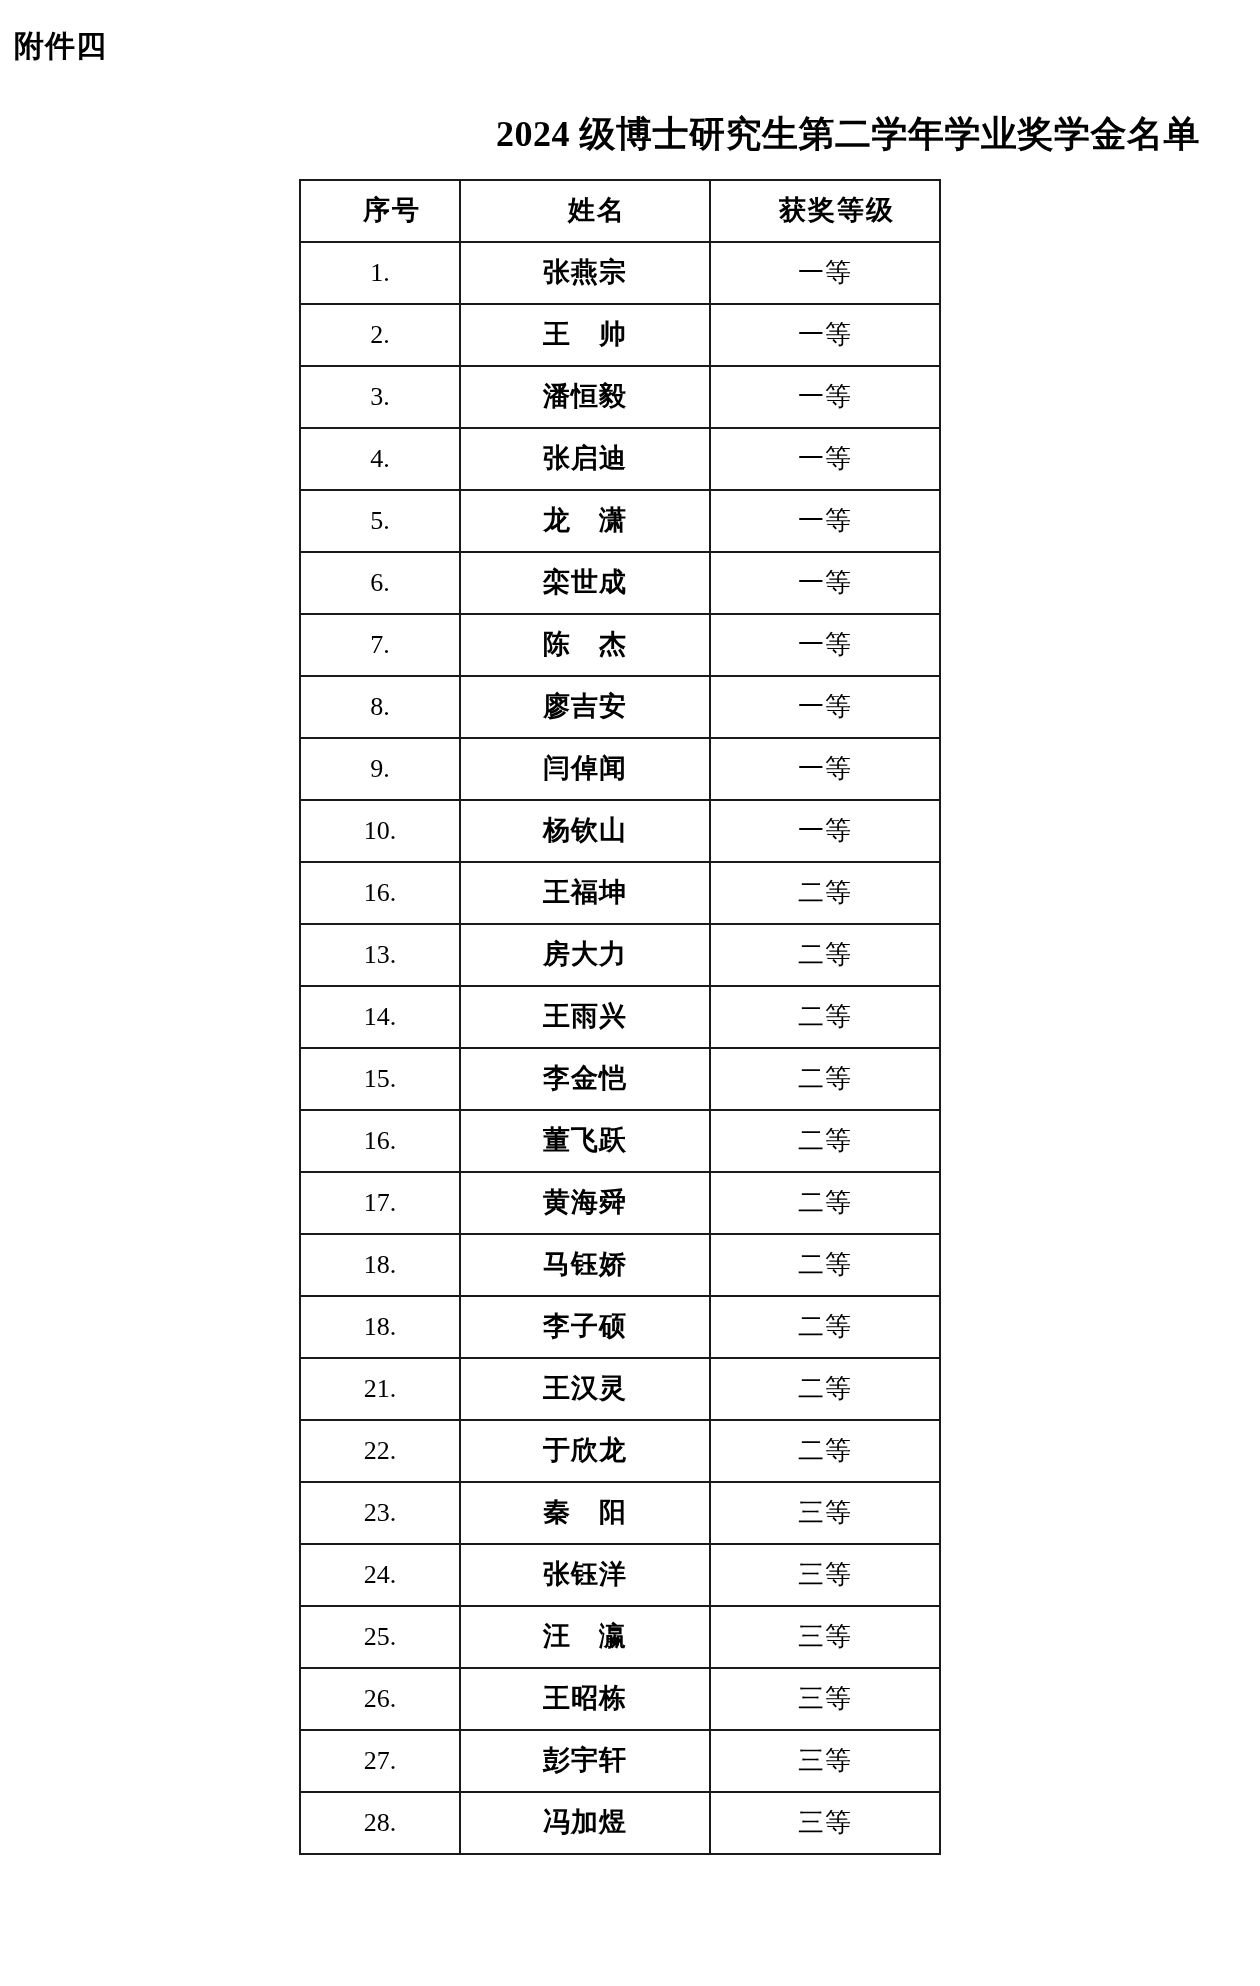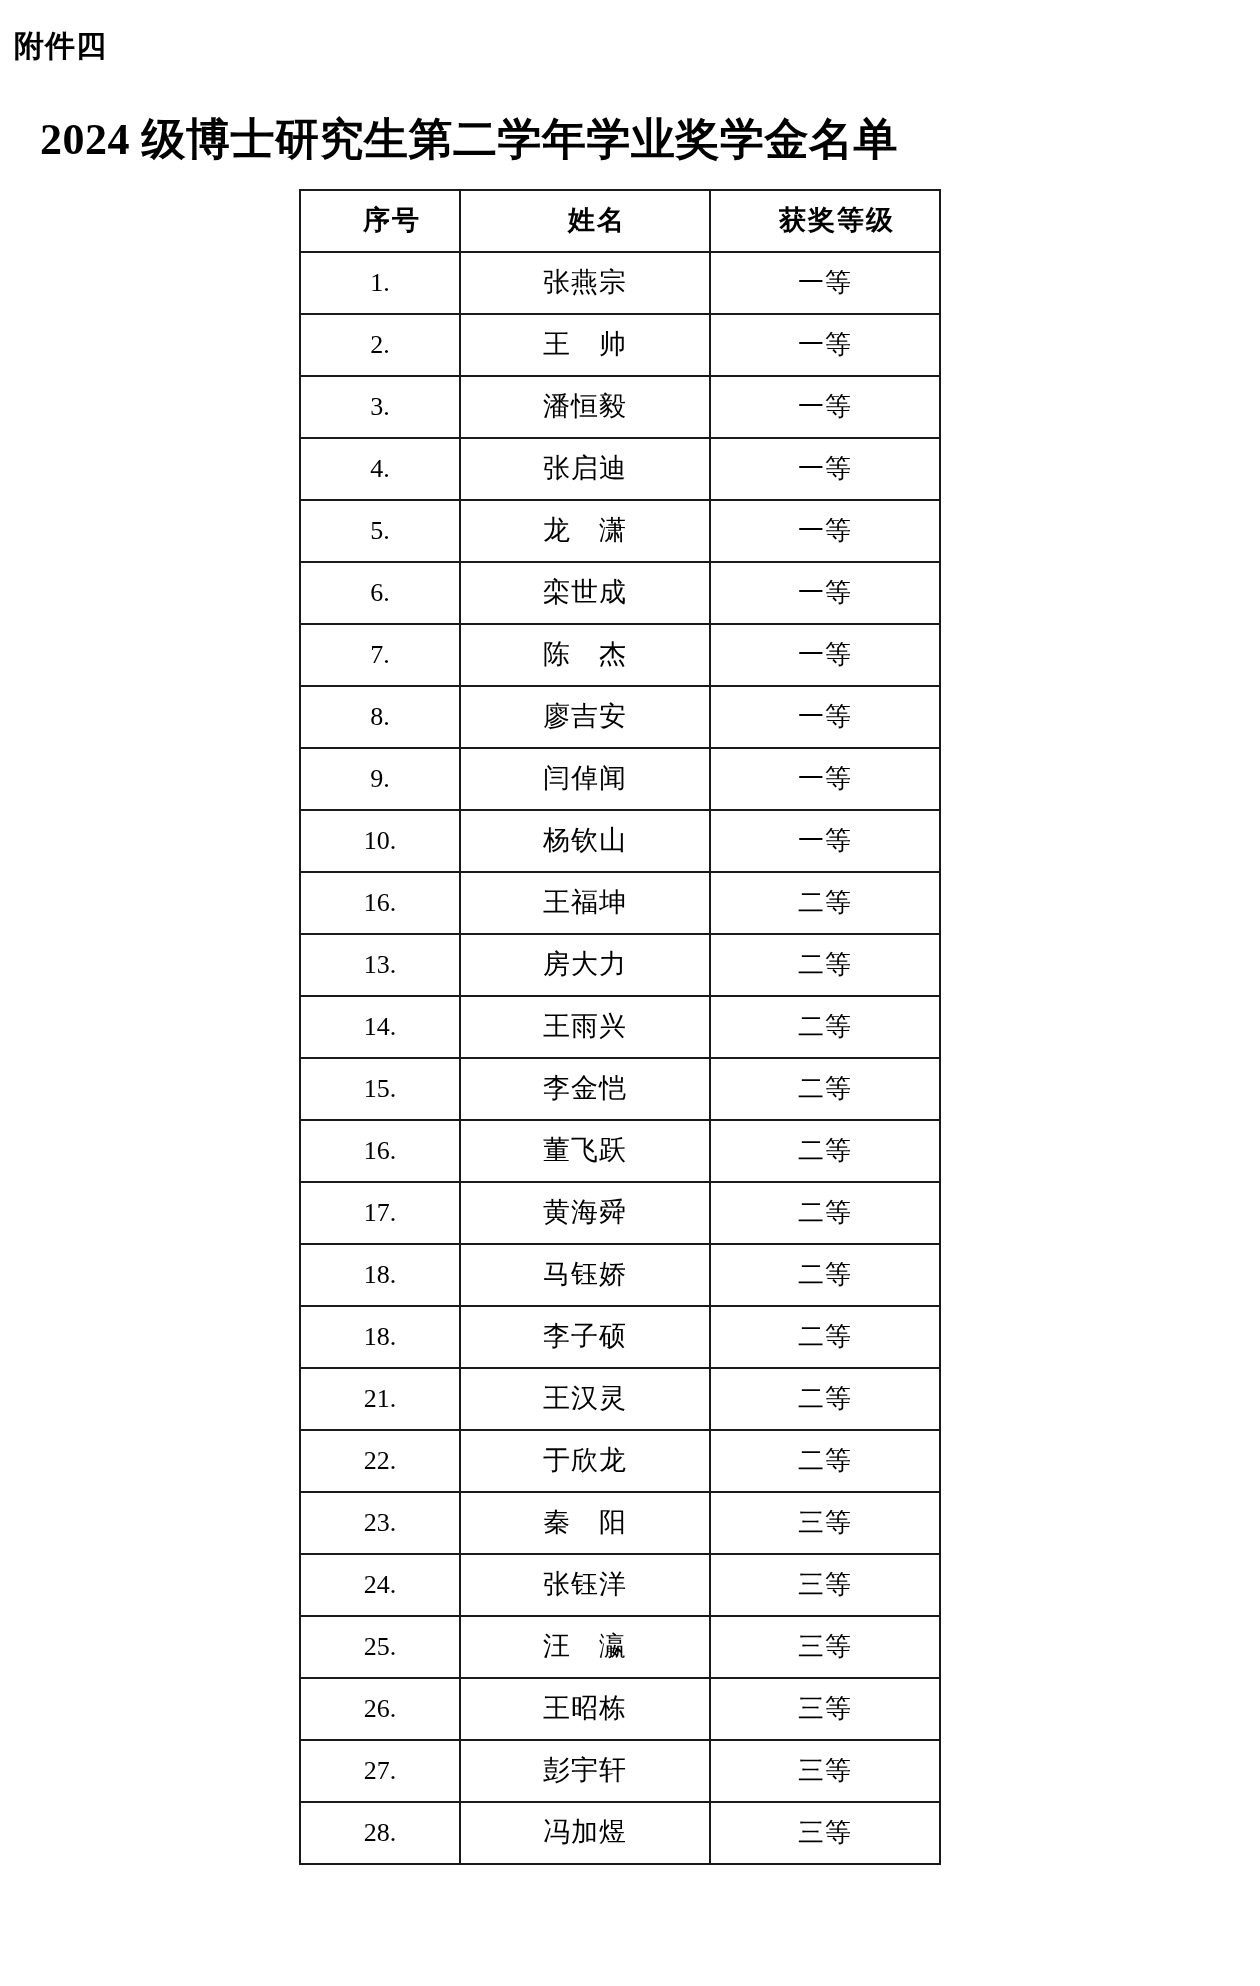--- a/index.html
+++ b/index.html
@@ -21,23 +21,23 @@
   }
   .attachment-label {
     font-family: "Liberation Sans", "DejaVu Sans", sans-serif;
     font-size: 30px;
     font-weight: 700;
     letter-spacing: 1px;
     margin: 14px 0 0 14px;
     line-height: 1.2;
   }
   .doc-title {
-    text-align: left;
+    text-align: right;
     font-family: "Liberation Serif", "DejaVu Serif", serif;
-    font-size: 44px;
+    font-size: 36px;
     font-weight: 700;
     letter-spacing: 0.5px;
     margin: 46px 0 20px 0;
     padding-left: 40px;
   }
   .table-wrap {
     display: flex;
     justify-content: center;
     padding-left: 40px;
   }
@@ -60,21 +60,21 @@
     font-weight: 700;
     letter-spacing: 2px;
     padding-left: 28px;
   }
   table.award-table td.col-index {
     font-family: "Liberation Serif", "DejaVu Serif", serif;
     font-weight: 400;
     font-size: 26px;
   }
   table.award-table td.col-name {
-    font-weight: 400;
+    font-weight: 700;
     letter-spacing: 1px;
   }
   table.award-table td.col-level {
     font-weight: 400;
     letter-spacing: 1px;
     font-size: 26px;
   }
   col.c-index { width: 160px; }
   col.c-name  { width: 250px; }
   col.c-level { width: 230px; }

